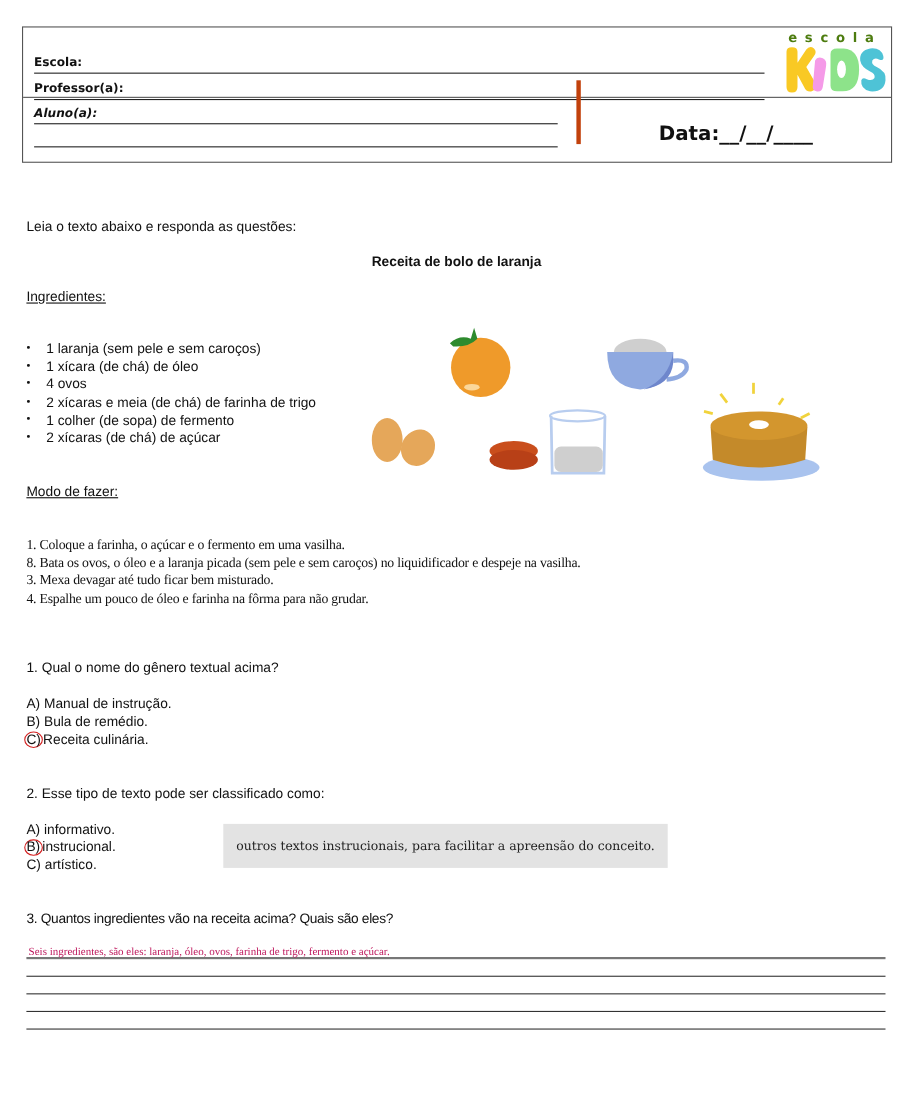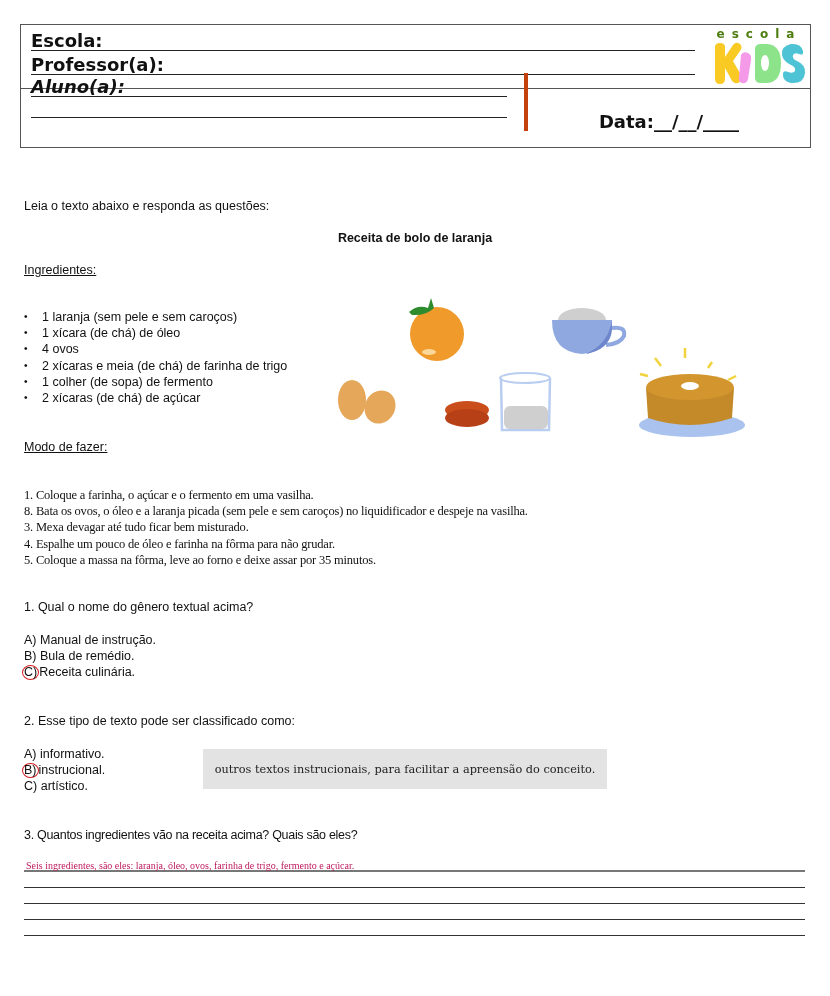--- a/index.html
+++ b/index.html
@@ -4,21 +4,21 @@
 <style>
   * { box-sizing: border-box; margin: 0; padding: 0; }
   html, body { width: 830px; height: 996px; background: #ffffff; overflow: hidden; }
   body { position: relative; font-family: "Liberation Sans", sans-serif; color: #111; font-size: 12.5px; }
 
   .header-box { position: absolute; left: 20px; top: 24px; width: 791px; height: 124px; border: 1px solid #555; }
   .header-top { position: absolute; left: 0; top: 0; width: 789px; height: 64px; border-bottom: 1px solid #555; }
   .header-bottom-left { position: absolute; left: 0; top: 48px; width: 507px; height: 58px; border-right: 4px solid #c2410c; font-style: italic; }
   .header-bottom-right { position: absolute; left: 507px; top: 64px; width: 282px; height: 58px; }
 
-  .field-row { position: absolute; left: 10px; height: 18px; border-bottom: 1.5px solid #222; font-weight: bold; font-size: 18px; font-family: "DejaVu Sans", sans-serif; line-height: 16px; }
+  .field-row { position: absolute; left: 10px; height: 18px; border-bottom: 1.5px solid #222; font-weight: bold; font-size: 11px; font-family: "DejaVu Sans", sans-serif; line-height: 16px; margin-top: 16px; }
   .field-escola { top: 8px; width: 664px; }
   .field-professor { top: 32px; width: 664px; }
   .field-aluno { top: 6px; width: 476px; }
   .field-blank { top: 27px; width: 476px; }
 
   .logo { position: absolute; left: 690px; top: 2px; width: 96px; height: 58px; }
   .logo-top { position: absolute; left: 0; top: 0; width: 96px; text-align: center; color: #4d7c0f; font-weight: bold; font-size: 12px; letter-spacing: 7px; font-family: "DejaVu Sans", sans-serif; }
   .logo-kids { position: absolute; left: 0; top: 14px; width: 96px; height: 44px; }
 
   .date { position: absolute; left: 0; top: 0; width: 282px; height: 58px; display: flex; align-items: center; justify-content: center; font-weight: bold; font-size: 18px; font-family: "DejaVu Sans", sans-serif; padding-top: 6px; }
@@ -141,21 +141,20 @@
     <line x1="398" y1="90" x2="406" y2="86" stroke="#f1d33c" stroke-width="2.5"></line>
   </g>
 </svg>
 
 <div class="txt underline" style="left:24px; top:439px;">Modo de fazer:</div>
 <ol class="steps">
   <li>1. Coloque a farinha, o açúcar e o fermento em uma vasilha.</li>
   <li>8. Bata os ovos, o óleo e a laranja picada (sem pele e sem caroços) no liquidificador e despeje na vasilha.</li>
   <li>3. Mexa devagar até tudo ficar bem misturado.</li>
   <li>4. Espalhe um pouco de óleo e farinha na fôrma para não grudar.</li>
-  <li>5. Coloque a massa na fôrma, leve ao forno e deixe assar por 35 minutos.</li>
 </ol>
 
 <div class="txt" style="left:24px; top:599px;">1. Qual o nome do gênero textual acima?</div>
 <ul class="options" style="top:632px;">
   <li><span>A)</span><span> Manual de instrução.</span></li>
   <li><span>B)</span><span> Bula de remédio.</span></li>
   <li><span class="circled">C)</span><span>Receita culinária.</span></li>
 </ul>
 
 <div class="txt" style="left:24px; top:713px;">2. Esse tipo de texto pode ser classificado como:</div>

